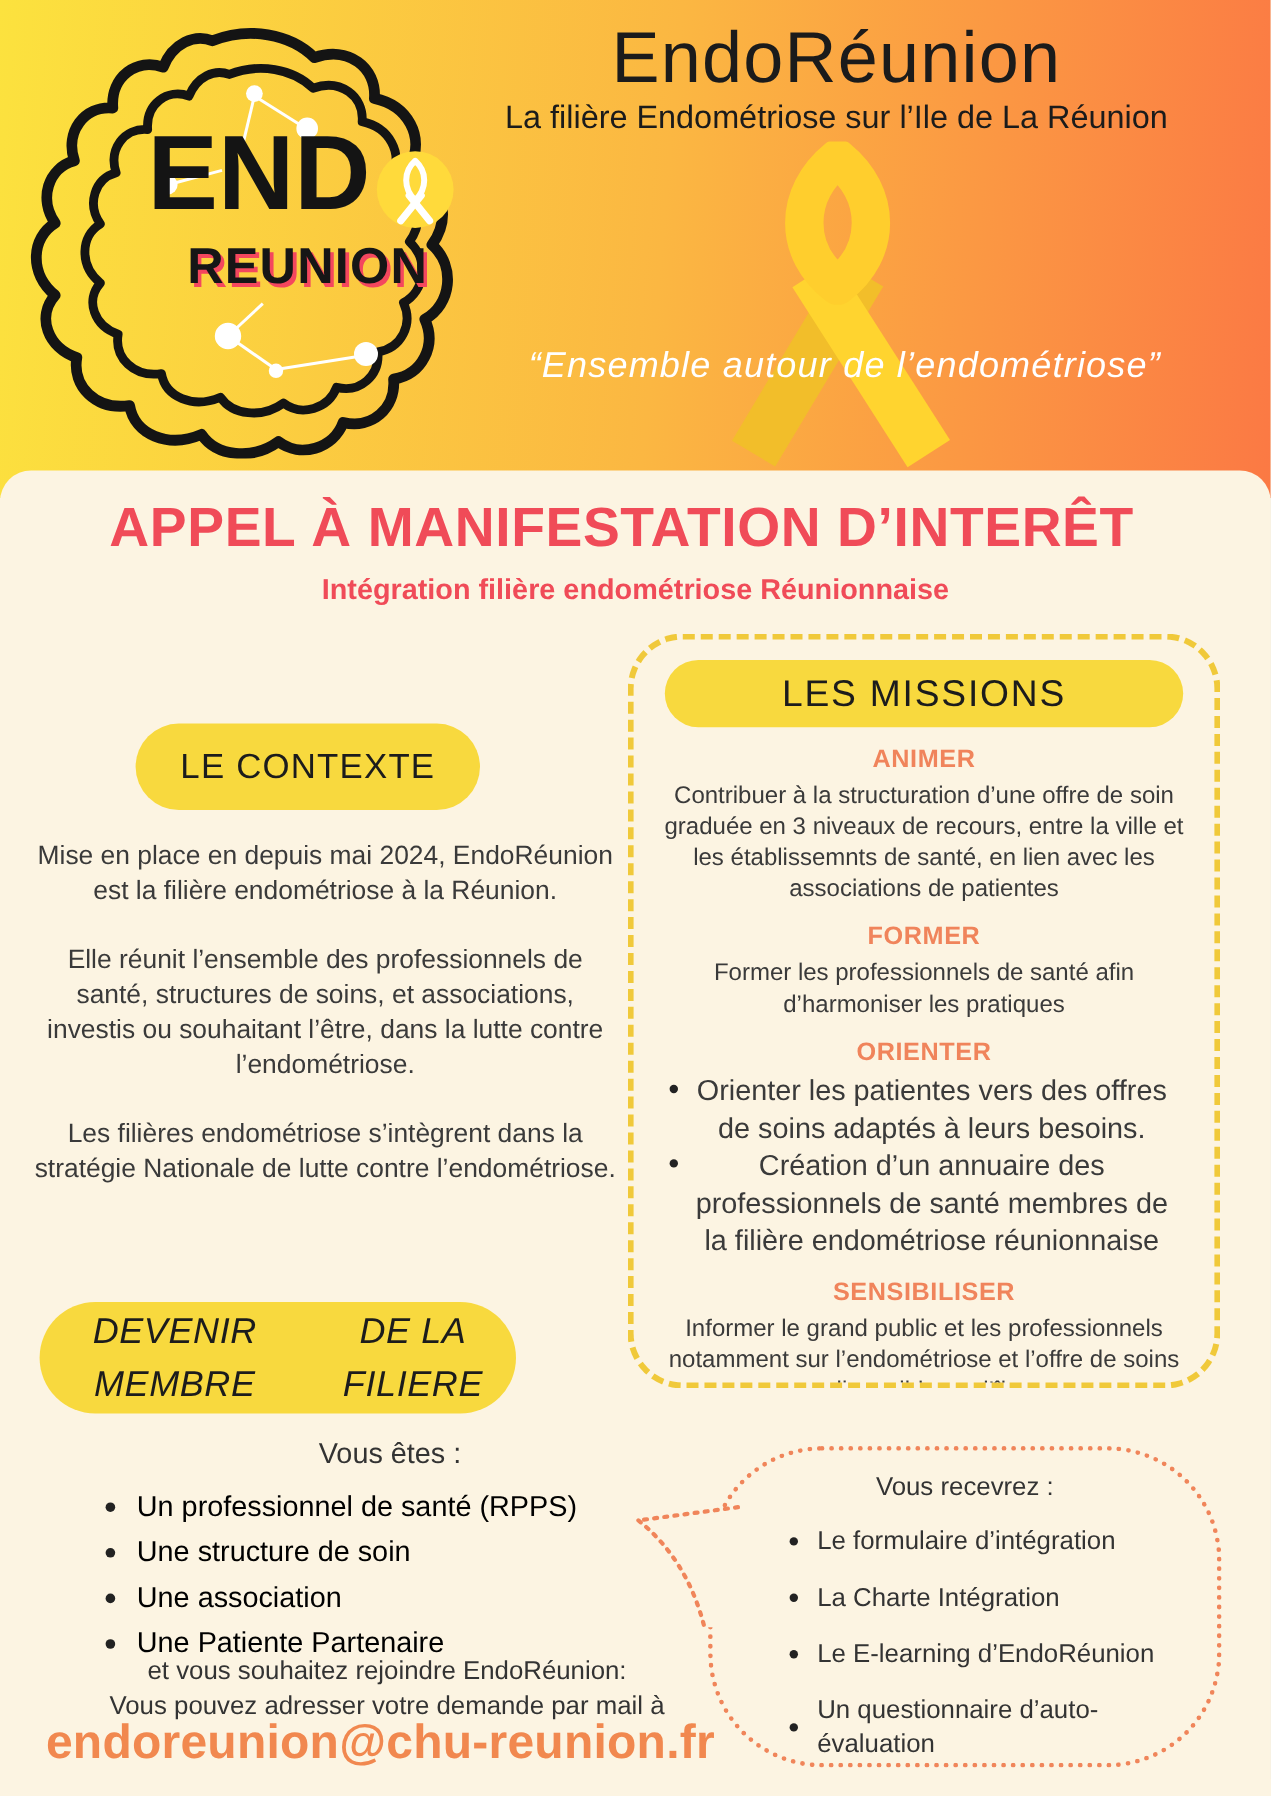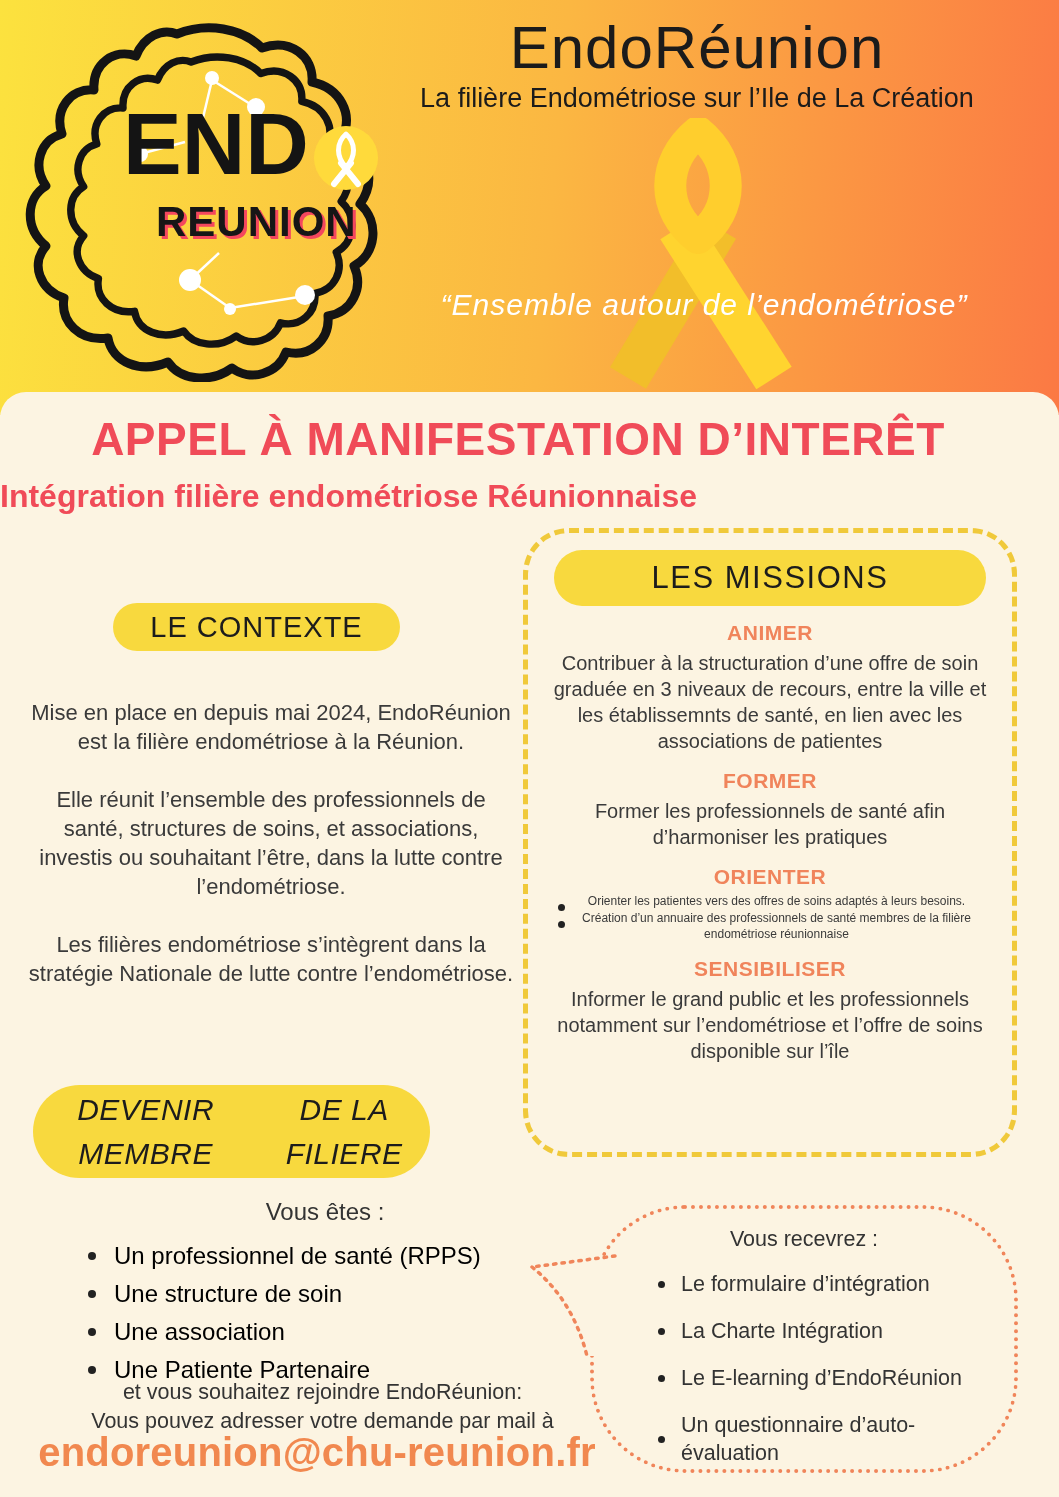--- a/index.html
+++ b/index.html
@@ -39,29 +39,29 @@
     position:absolute;left:428px;top:288px;width:552px;text-align:center;
     color:#ffffff;font-family:Liberation Sans, sans-serif;font-style:italic;
     font-size:30px;letter-spacing:1px;margin:0;
   }
   
   .main-title{
     position:absolute;left:0;top:412px;width:1036px;text-align:center;
     color:#F04B58;font-size:46px;font-weight:800;letter-spacing:.5px;margin:0;
   }
   .main-subtitle{
-    position:absolute;left:0;top:478px;width:1059px;
-    color:#F04B58;font-size:32px;font-weight:700;margin:0;
+    position:absolute;left:0;top:478px;width:1059px;text-align:center;
+    color:#F04B58;font-size:24px;font-weight:700;margin:0;
   }
   
   .pill{
     background:#F8D93E;border-radius:47px;display:flex;align-items:center;justify-content:center;
     color:#1c1c1c;text-align:center;
   }
-  .context-pill{position:absolute;left:113px;top:603px;width:287px;height:48px;font-size:29px;letter-spacing:1px;}
+  .context-pill{position:absolute;left:113px;top:603px;width:287px;height:72px;font-size:29px;letter-spacing:1px;}
   .member-pill{
     position:absolute;left:33px;top:1085px;width:397px;height:93px;
     font-size:30px;line-height:1.45;letter-spacing:.5px;flex-direction:row;font-style:italic;
   }
   
   .context-text{
     position:absolute;left:25px;top:698px;width:492px;text-align:center;
     color:#3a3a3a;font-size:22px;line-height:1.32;
   }
   .context-text p{margin:0 0 29px;}
@@ -77,21 +77,21 @@
   }
   .missions-content{padding:0 16px;}
   .mission-title{
     color:#F0845B;font-size:21px;font-weight:700;text-align:center;
     letter-spacing:.5px;margin:15px 0 5px;
   }
   .mission-text{font-size:20px;color:#3a3a3a;text-align:center;line-height:1.3;margin:0;}
   .mission-bullets{list-style:none;margin:2px 0 0;padding:0;}
   .mission-bullets li{display:flex;align-items:flex-start;}
   .mission-bullets .dot{flex:none;width:7px;height:7px;border-radius:50%;background:#222;margin:10px 12px 0 14px;}
-  .mission-bullets span.t{flex:1;font-size:12px;color:#3a3a3a;text-align:center;line-height:1.3;padding-right:20px;}
+  .mission-bullets span.t{flex:1;font-size:24px;color:#3a3a3a;text-align:center;line-height:1.3;padding-right:20px;}
   
   .vous-etes{position:absolute;left:60px;top:1198px;width:530px;text-align:center;color:#333;font-size:24px;margin:0;}
   .member-list{position:absolute;left:88px;top:1242px;list-style:none;margin:0;padding:0;}
   .member-list li{display:flex;align-items:center;margin-bottom:10px;}
   .member-list .dot{flex:none;width:8px;height:8px;border-radius:50%;background:#222;margin-right:18px;}
   .member-list span.t{font-size:24px;color:#000000;}
   .outro{position:absolute;left:30px;top:1378px;width:585px;text-align:center;color:#333;font-size:21.5px;line-height:1.35;margin:0;}
   .email{
     position:absolute;left:22px;top:1430px;width:590px;text-align:center;
     color:#F1884F;font-size:40px;font-weight:700;text-decoration:none;letter-spacing:.2px;
@@ -150,21 +150,21 @@
           <path d="M32,8 C22,17 22,31 32,41 C42,31 42,17 32,8 Z" fill="none" stroke="#ffffff" stroke-width="5" stroke-linejoin="round"></path>
           <line x1="27" y1="37" x2="44" y2="58" stroke="#ffffff" stroke-width="6" stroke-linecap="round"></line>
           <line x1="37" y1="37" x2="20" y2="58" stroke="#ffffff" stroke-width="6" stroke-linecap="round"></line>
         </svg>
       </div>
       <div class="logo-reunion">REUNION</div>
     </div>
 
     <div class="header-text">
       <h1 class="header-title">EndoRéunion</h1>
-      <p class="header-subtitle">La filière Endométriose sur l’Ile de La Création</p>
+      <p class="header-subtitle">La filière Endométriose sur l’Ile de La Réunion</p>
     </div>
 
     <svg class="big-ribbon" width="230" height="275" viewBox="0 0 230 275">
       <line x1="136" y1="110" x2="46" y2="260" stroke="#F2BE2A" stroke-width="42"></line>
       <line x1="96" y1="110" x2="192" y2="260" stroke="#FFD42F" stroke-width="42"></line>
       <path d="M116,14 C79,44 79,92 116,120 C153,92 153,44 116,14 Z" fill="none" stroke="#FFCE2D" stroke-width="32" stroke-linejoin="round"></path>
     </svg>
 
     <p class="tagline">“Ensemble autour de l’endométriose”</p>
   </header>

